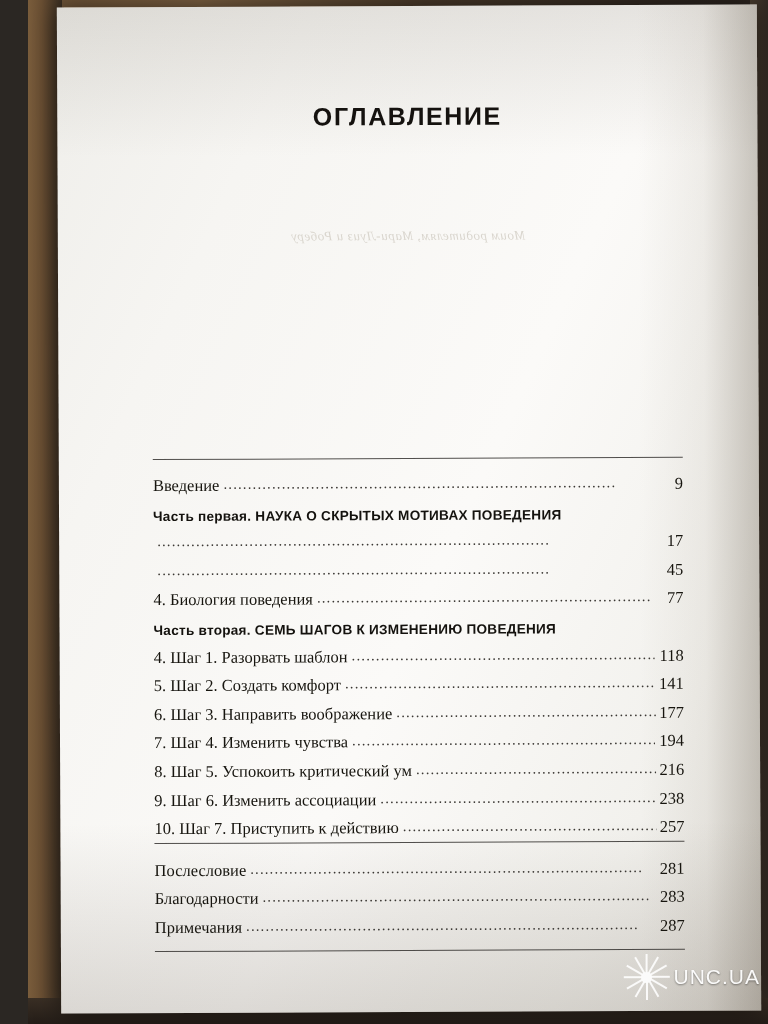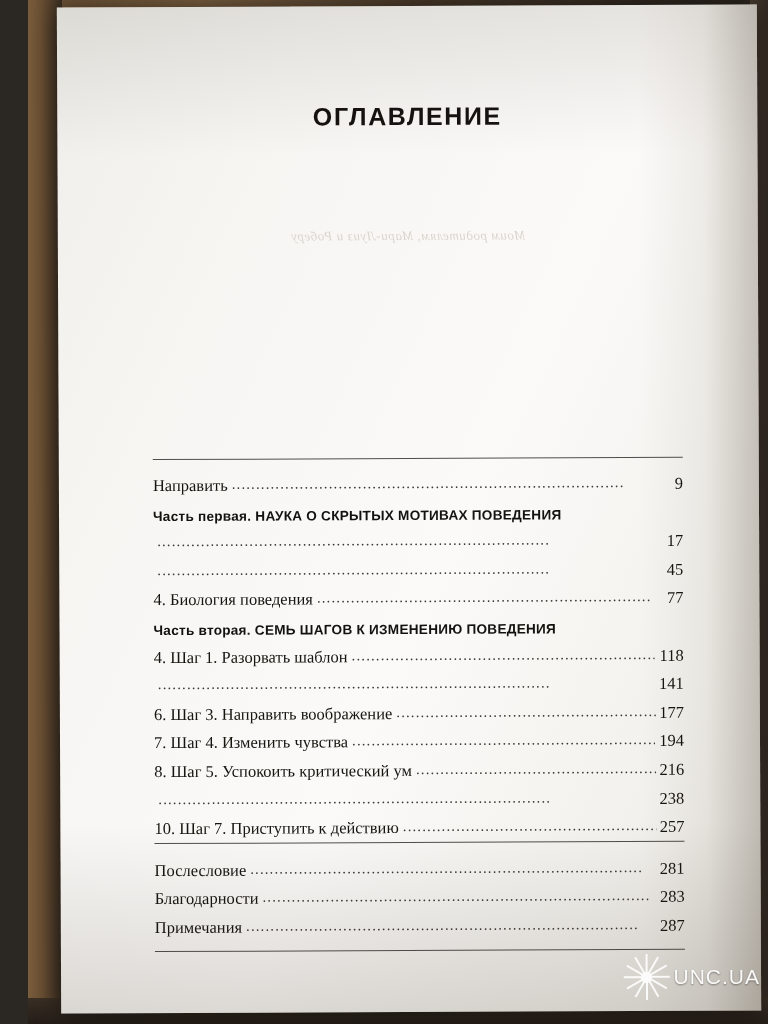--- a/index.html
+++ b/index.html
@@ -221,21 +221,21 @@
     <div class="page-shade-bottom"></div>
 
     <div class="title">ОГЛАВЛЕНИЕ</div>
 
     <div class="ghost-line">Моим родителям, Мари-Луиз и Роберу</div>
 
     <div class="toc">
       <div class="rule top"></div>
 
       <div class="entry">
-        <span class="label">Направить</span>
+        <span class="label">Введение</span>
         <span class="dots">.................................................................................</span>
         <span class="pagenum">9</span>
       </div>
 
       <div class="part-heading">Часть первая. НАУКА О СКРЫТЫХ МОТИВАХ ПОВЕДЕНИЯ</div>
 
       <div class="entry">
         <span class="dots">.................................................................................</span>
         <span class="pagenum">17</span>
       </div>
@@ -253,20 +253,21 @@
 
       <div class="part-heading">Часть вторая. СЕМЬ ШАГОВ К ИЗМЕНЕНИЮ ПОВЕДЕНИЯ</div>
 
       <div class="entry">
         <span class="label">4. Шаг 1. Разорвать шаблон</span>
         <span class="dots">.................................................................................</span>
         <span class="pagenum">118</span>
       </div>
 
       <div class="entry">
+        <span class="label">5. Шаг 2. Создать комфорт</span>
         <span class="dots">.................................................................................</span>
         <span class="pagenum">141</span>
       </div>
 
       <div class="entry">
         <span class="label">6. Шаг 3. Направить воображение</span>
         <span class="dots">.................................................................................</span>
         <span class="pagenum">177</span>
       </div>
 
@@ -276,20 +277,21 @@
         <span class="pagenum">194</span>
       </div>
 
       <div class="entry">
         <span class="label">8. Шаг 5. Успокоить критический ум</span>
         <span class="dots">.................................................................................</span>
         <span class="pagenum">216</span>
       </div>
 
       <div class="entry">
+        <span class="label">9. Шаг 6. Изменить ассоциации</span>
         <span class="dots">.................................................................................</span>
         <span class="pagenum">238</span>
       </div>
 
       <div class="entry">
         <span class="label">10. Шаг 7. Приступить к действию</span>
         <span class="dots">.................................................................................</span>
         <span class="pagenum">257</span>
       </div>
 

